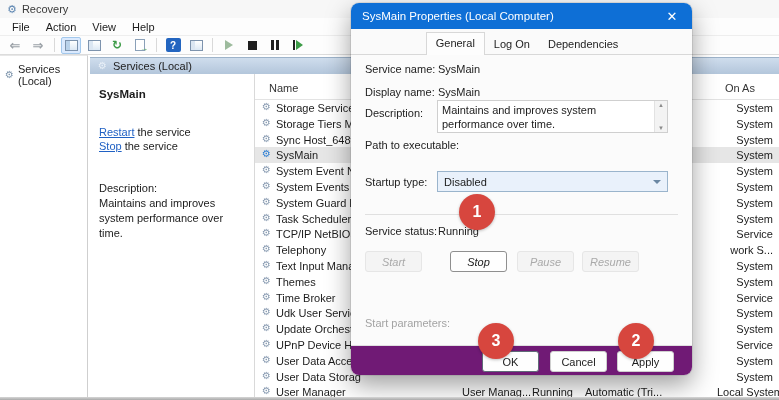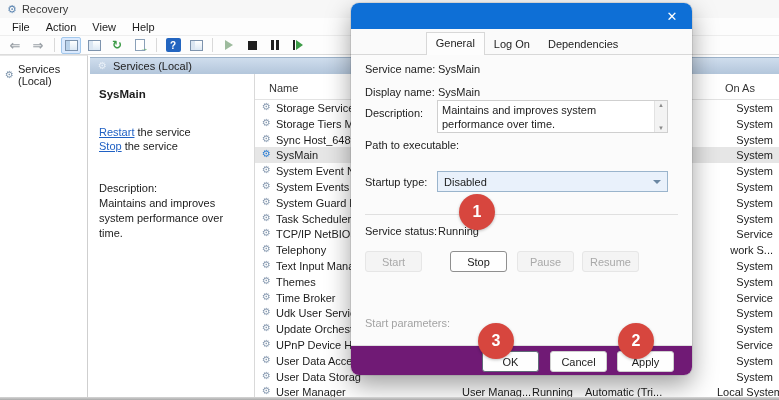--- a/index.html
+++ b/index.html
@@ -79,21 +79,21 @@
   .fld-label { position:absolute; left:14px; color:#222; }
   .fld-value { position:absolute; left:87px; color:#222; }
   .desc-box { position:absolute; top:45px; left:86px; width:231px; height:33px; border:1px solid #cfcfcf; background:#fff; }
   .desc-box .desc-text { position:absolute; left:4px; top:2px; right:16px; line-height:1.3; }
   .desc-scroll { position:absolute; right:0; top:0; width:13px; height:100%; background:#f3f3f3; border-left:1px solid #e2e2e2; display:flex; flex-direction:column; justify-content:space-between; align-items:center; padding:1px 0; }
   .desc-scroll span { font-size:6px; color:#8b8b8b; line-height:1; }
   .path-value { position:absolute; left:14px; top:97px; width:318px; font-size:9.6px; white-space:nowrap; }
   .combo { position:absolute; top:116px; left:86px; width:231px; height:21px; background:#e9f1fb; border:1px solid #9ab4cc; display:flex; align-items:center; padding-left:6px; }
   .combo-arrow { position:absolute; right:6px; top:8px; width:0; height:0; border-left:4px solid transparent; border-right:4px solid transparent; border-top:4px solid #6a87a3; }
   .dlg-sep { position:absolute; top:159px; left:14px; right:14px; height:1px; background:#e0e0e0; }
-  .ctl-btn { position:absolute; top:196px; width:57px; height:21px; border-radius:3px; display:flex; align-items:center; justify-content:center; }
+  .ctl-btn { position:absolute; top:196px; width:57px; height:21px; border-radius:3px; display:flex; align-items:center; justify-content:center;font-style:italic; }
   .ctl-btn.disabled { color:#a9a9a9; background:#f4f4f4; border:1px solid #e6e6e6; }
   .ctl-btn.enabled { color:#1c1c1c; background:#fefefe; border:1px solid #8f8f8f; }
   .info-text { position:absolute; top:226px; left:14px; width:302px; line-height:1.35; }
   .params-label { position:absolute; top:262px; left:14px; color:#a3a3a3; }
   .dlg-footer { position:absolute; bottom:0; left:0; right:0; height:30px; background:#701a75; border-top:1px solid #e0e0e0; border-radius:0 0 8px 8px; }
   .foot-btn { position:absolute; top:5px; width:57px; height:21px; background:#fefefe; border:1px solid #cfcfcf; border-radius:3px; display:flex; align-items:center; justify-content:center; color:#1c1c1c; }
   .foot-btn.default { border:1.5px solid #5f6b77; }
   .btn-ok { left:131px; } .btn-cancel { left:199px; } .btn-apply { left:266px; }
 
   
@@ -295,20 +295,21 @@
           <span class="cell-desc">User Manag...</span>
           <span class="cell-status">Running</span>
           <span class="cell-startup">Automatic (Tri...</span>
           <span class="cell-logon full">Local System</span>
         </div>
       </div>
   </div>
 
   <div class="dialog">
     <div class="dlg-title">
+      <span>SysMain Properties (Local Computer)</span>
       <span class="dlg-close">✕</span>
     </div>
     <div class="dlg-tabs">
       <span class="tab selected">General</span>
       <span class="tab">Log On</span>
       <span class="tab">Dependencies</span>
     </div>
     <div class="dlg-body">
       <span class="fld-label" style="top:8px">Service name:</span>
       <span class="fld-value" style="top:8px">SysMain</span>

